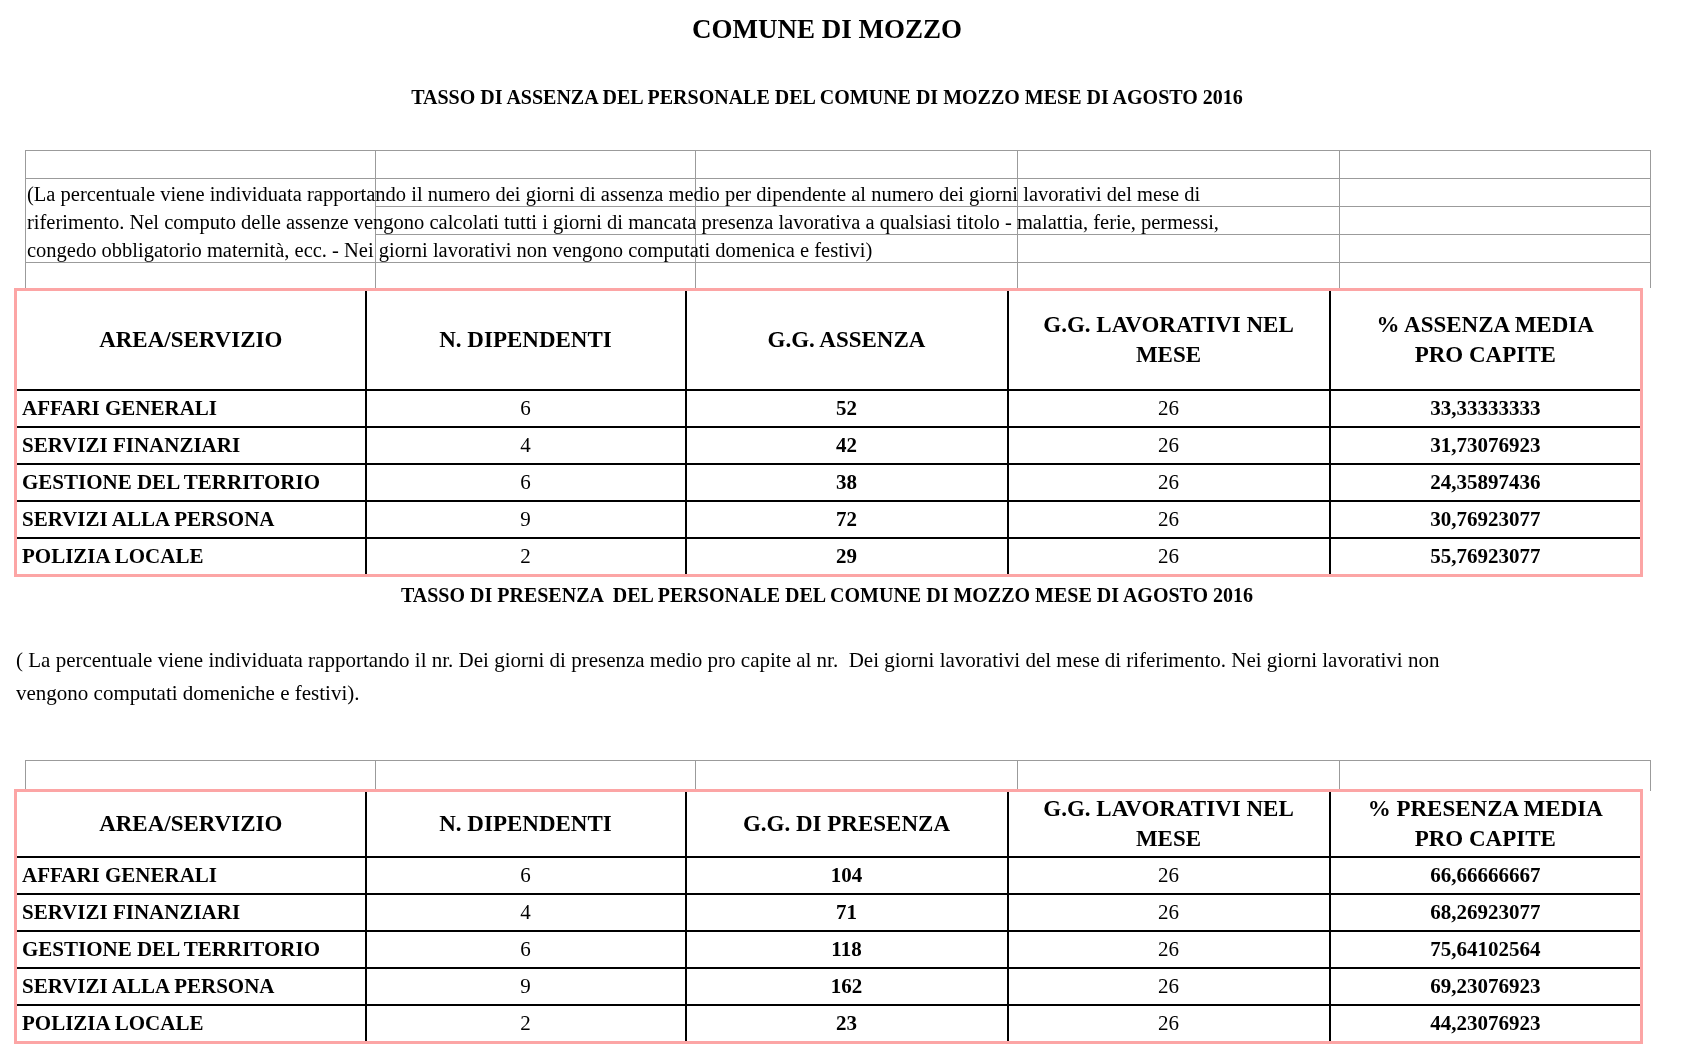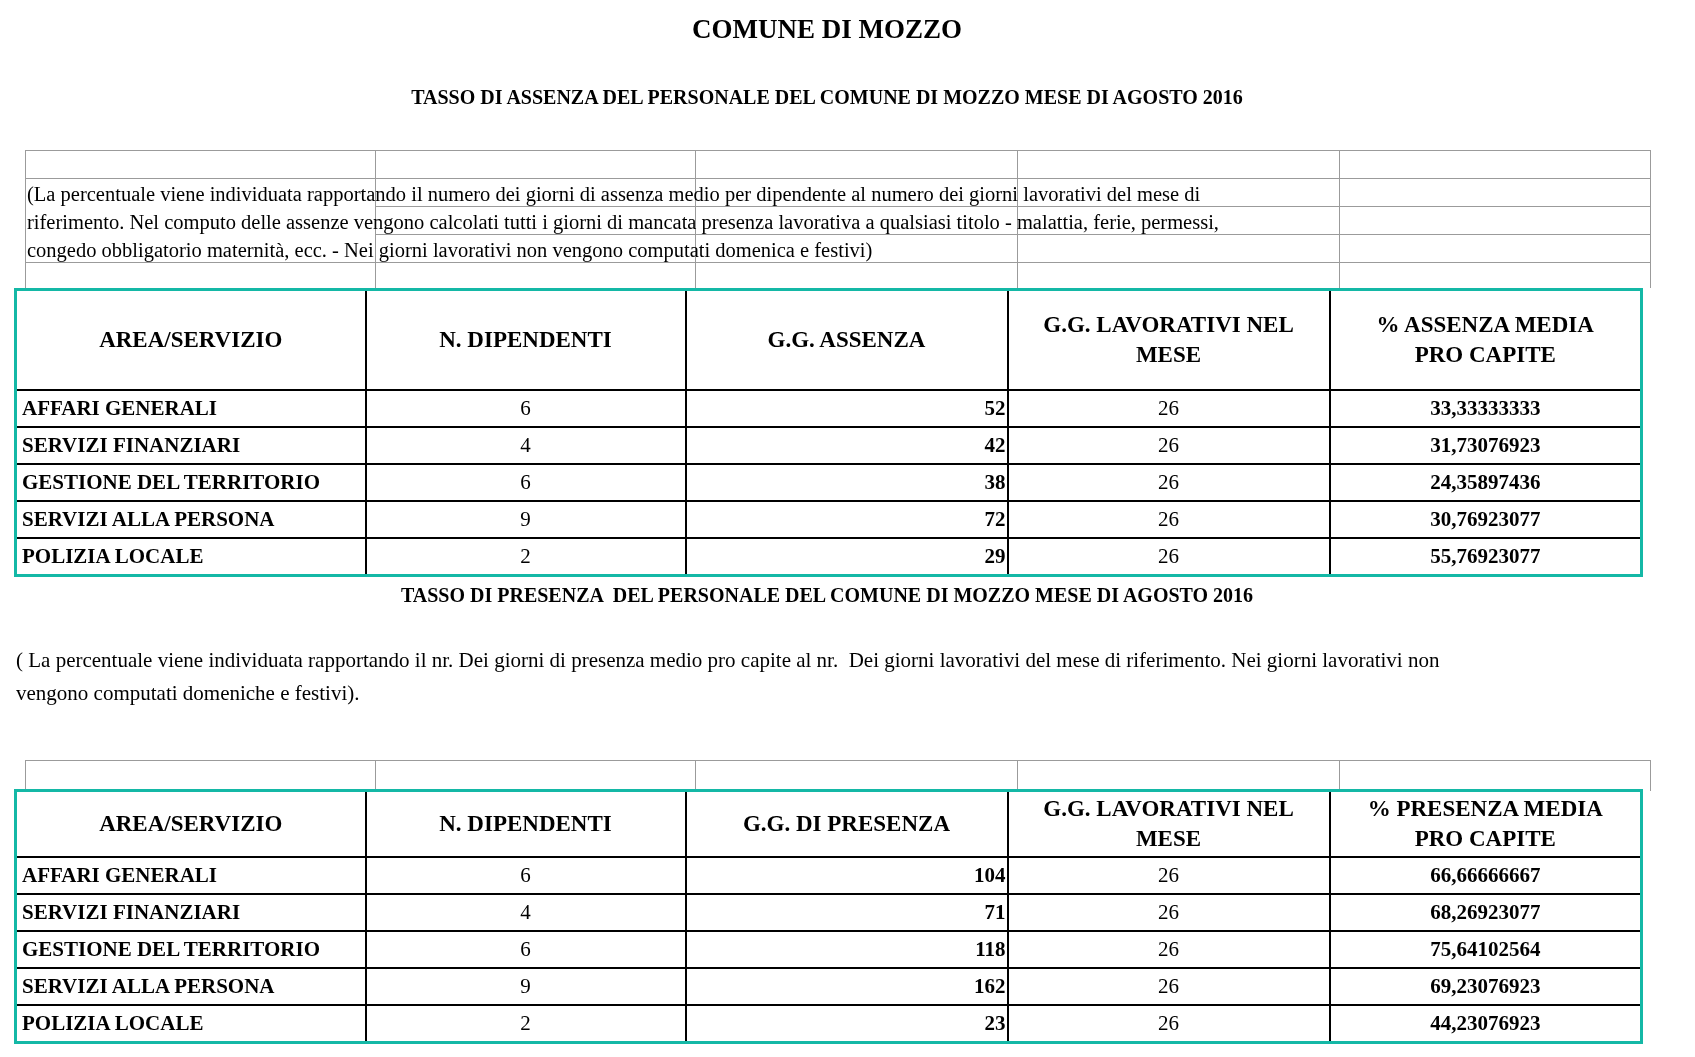--- a/index.html
+++ b/index.html
@@ -35,40 +35,40 @@
     white-space: pre-wrap;
     font-size: 20.5px; line-height: 28px;
   }
   #note1 { position: absolute; left: 2px; top: 30px; width: 1620px; }
   #note2 { left: 16px; top: 644px; width: 1520px; font-size: 21px; line-height: 33px; }
 
   
   table.main {
     position: absolute; left: 14px; width: 1626px;
     border-collapse: collapse; table-layout: fixed;
-    border: 3px solid #14b8a6;
+    border: 3px solid #fca5a5;
   }
   #table1 { top: 288px; }
   #table2 { top: 789px; }
   table.main th, table.main td {
     border: 2px solid #000;
     overflow: hidden;
   }
   table.main th {
     font-size: 23px; font-weight: bold; text-align: center;
     vertical-align: middle; white-space: pre-line; line-height: 30px;
   }
   #table1 th { height: 96px; }
   #table2 th { height: 62px; }
   table.main td { height: 33px; font-size: 21px; vertical-align: middle; }
   .c0 { width: 350px; } .c1 { width: 320px; } .c2 { width: 322px; }
   .c3 { width: 322px; } .c4 { width: 312px; }
   table.main td:nth-child(1) { text-align: left; font-weight: bold; padding-left: 5px; font-family: Liberation Serif, serif; }
   table.main td:nth-child(2) { text-align: center; font-weight: normal; }
-  table.main td:nth-child(3) { text-align: right; font-weight: bold; }
+  table.main td:nth-child(3) { text-align: center; font-weight: bold; }
   table.main td:nth-child(4) { text-align: center; font-weight: normal; }
   table.main td:nth-child(5) { text-align: center; font-weight: bold; }
 </style>
 </head>
 <body>
 
 <div class="abs doc-title">COMUNE DI MOZZO</div>
 
 <div class="abs section-title" id="subtitle1">TASSO DI ASSENZA DEL PERSONALE DEL COMUNE DI MOZZO MESE DI AGOSTO 2016</div>
 

